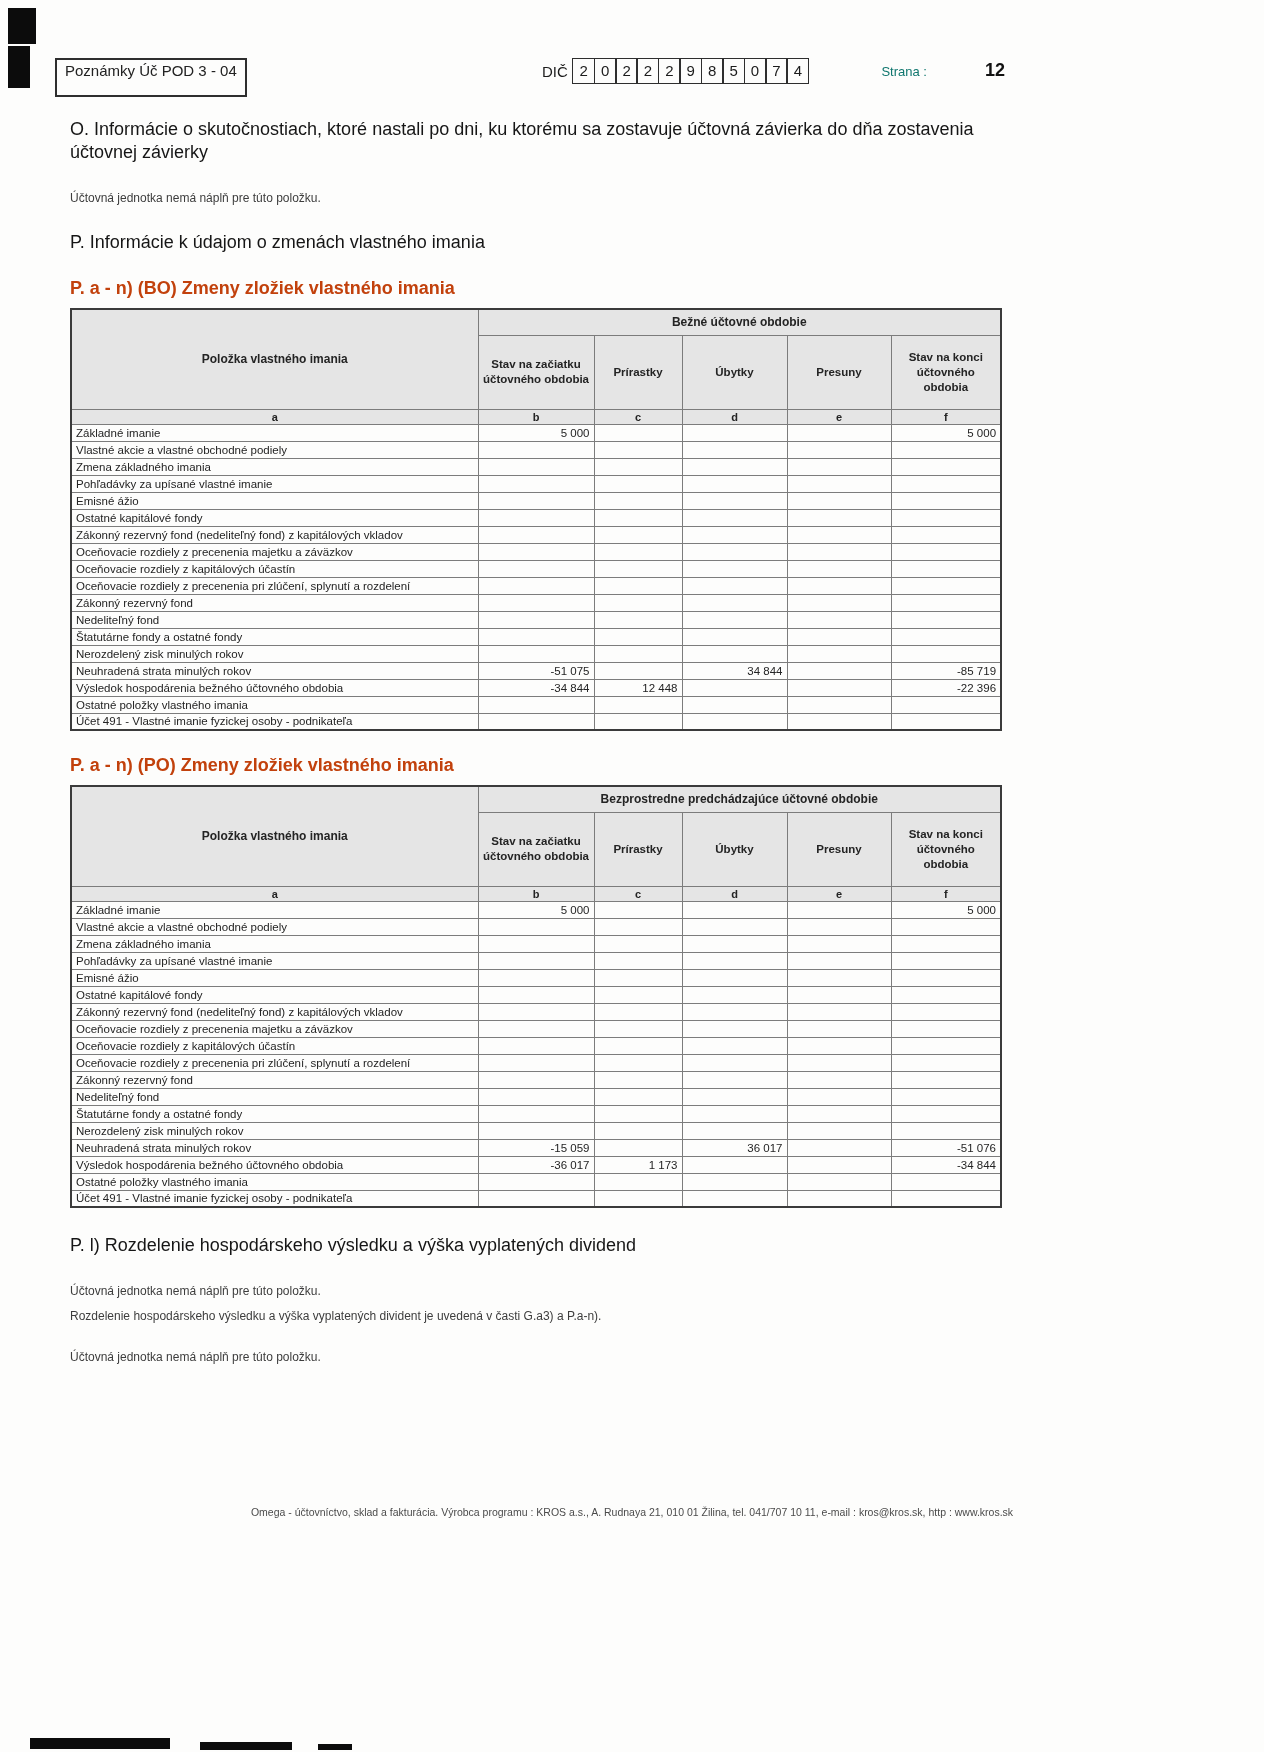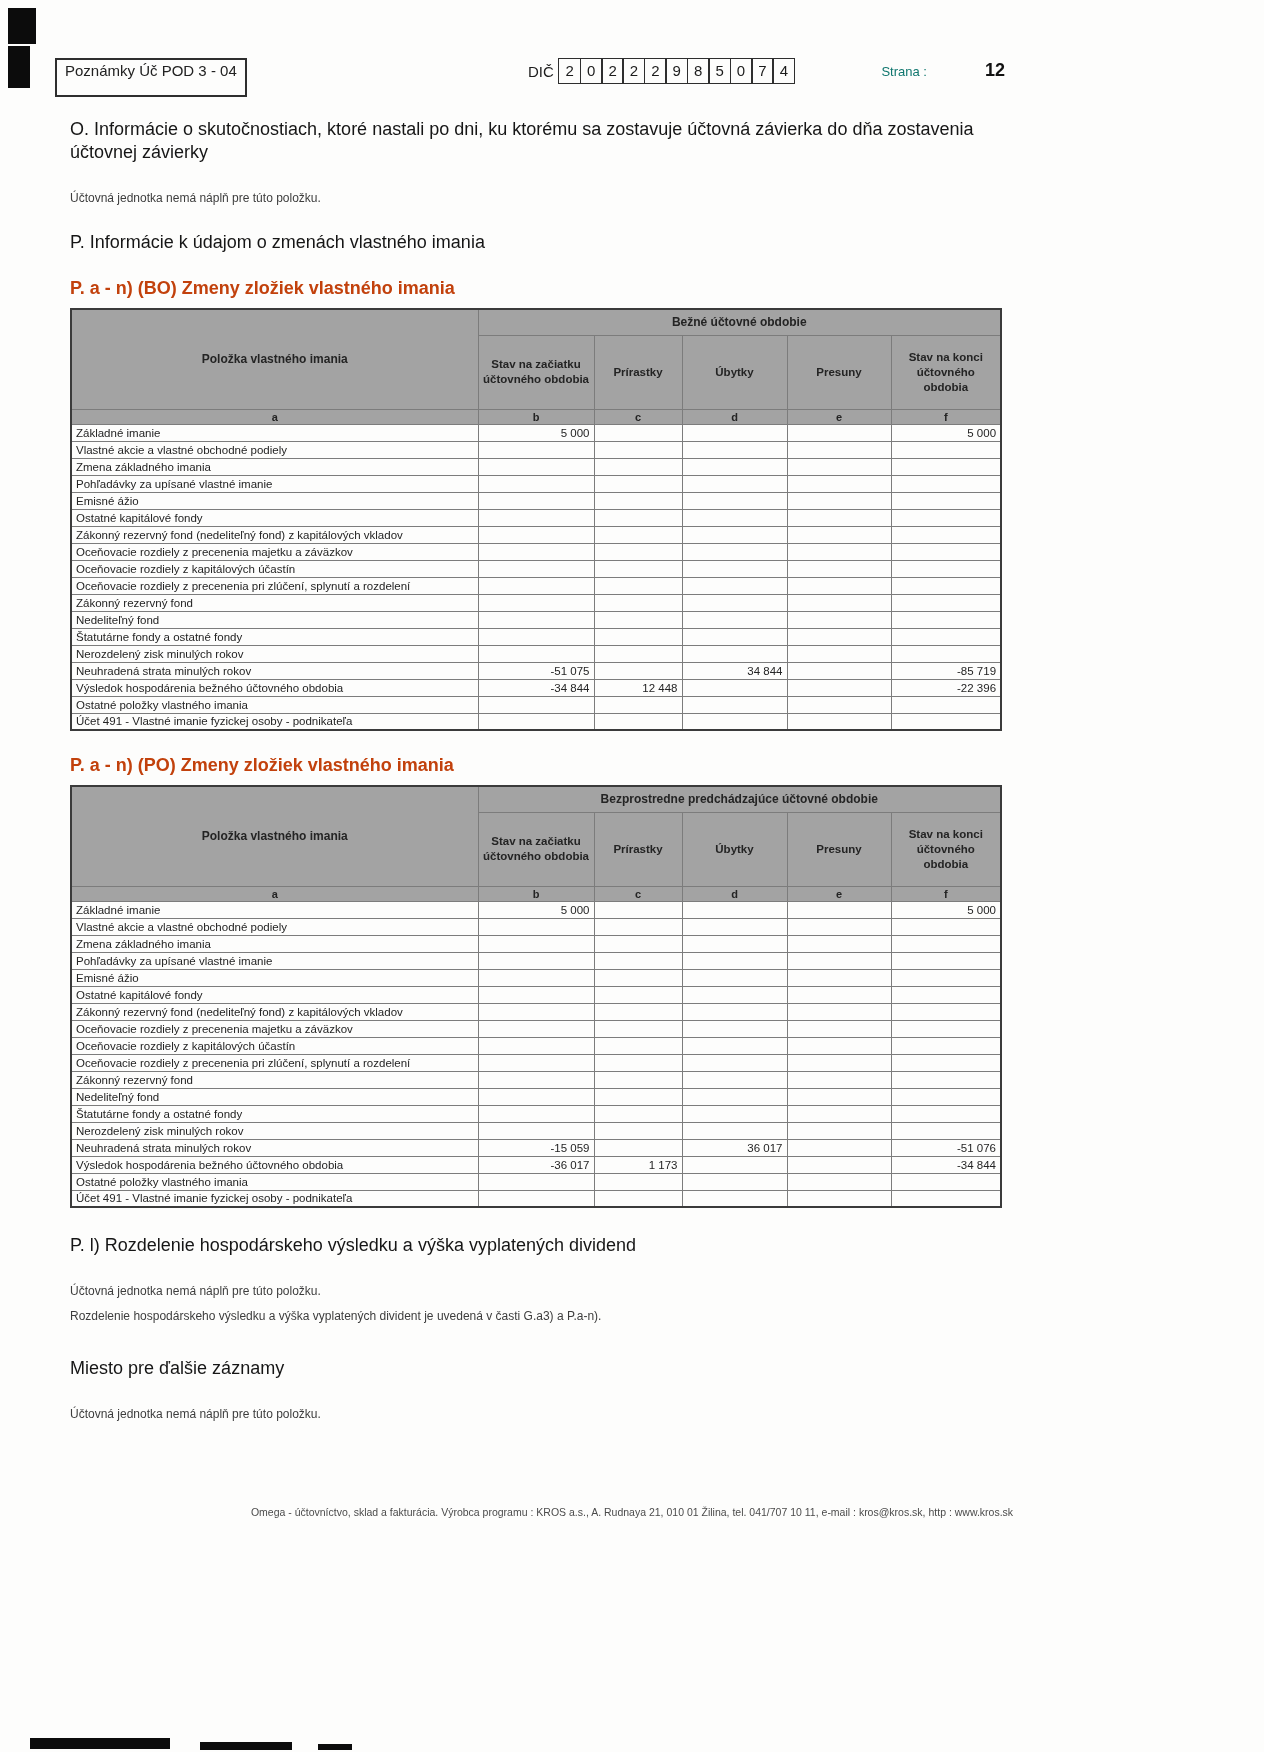--- a/index.html
+++ b/index.html
@@ -25,21 +25,21 @@
 
   
   .doc-header { position:relative; height:36px; }
   .form-id-box {
     position:absolute; left:-15px; top:2px;
     border:2px solid #2e2e2e;
     padding:2px 8px 16px 8px;
     font-size:15px;
     color:#222;
   }
-  .dic-wrap { position:absolute; left:458px; top:2px; display:flex; align-items:center; }
+  .dic-wrap { position:absolute; left:472px; top:2px; display:flex; align-items:center; }
   .dic-label { font-size:15px; margin-right:6px; }
   .dic-cells { display:flex; }
   .dic-cell {
     width:23px; height:26px;
     border:1.6px solid #2e2e2e;
     margin-left:-1.6px;
     text-align:center;
     line-height:24px;
     font-size:15px;
   }
@@ -78,21 +78,21 @@
   }
   .imania th, .imania td {
     border:1px solid #7c7c7c;
     padding:1px 4px;
     overflow:hidden;
   }
   .imania thead th {
     font-weight:bold;
     text-align:center;
     vertical-align:middle;
-    background:#a3a3a3;
+    background:#e5e5e5;
   }
   .h-period { height:26px; font-size:12px; }
   .h-item   { font-size:12px; line-height:1.3; }
   .h-col    { height:74px; font-size:11.5px; line-height:1.3; padding:2px 3px; }
   .letters th {
     height:15px;
     font-weight:bold;
     font-size:11px;
     padding:0 2px;
   }
@@ -515,20 +515,19 @@
             <td class="c-num"></td>
             <td class="c-num"></td>
           </tr>
         </tbody>
     </table>
 
     <div class="sec-title">P. l) Rozdelenie hospodárskeho výsledku a výška vyplatených dividend</div>
     <div class="note">Účtovná jednotka nemá náplň pre túto položku.</div>
     <div class="note" style="margin-top:11px">Rozdelenie hospodárskeho výsledku a výška vyplatených divident je uvedená v časti G.a3) a P.a-n).</div>
 
-    <div class="sec-title" style="margin-top:34px">Miesto pre ďalšie záznamy</div>
     <div class="note">Účtovná jednotka nemá náplň pre túto položku.</div>
 
   </div>
 
   <div class="page-footer">Omega - účtovníctvo, sklad a fakturácia. Výrobca programu : KROS a.s., A. Rudnaya 21, 010 01 Žilina, tel. 041/707 10 11, e-mail : kros@kros.sk, http : www.kros.sk</div>
 
 </div>
 
 </body></html>

